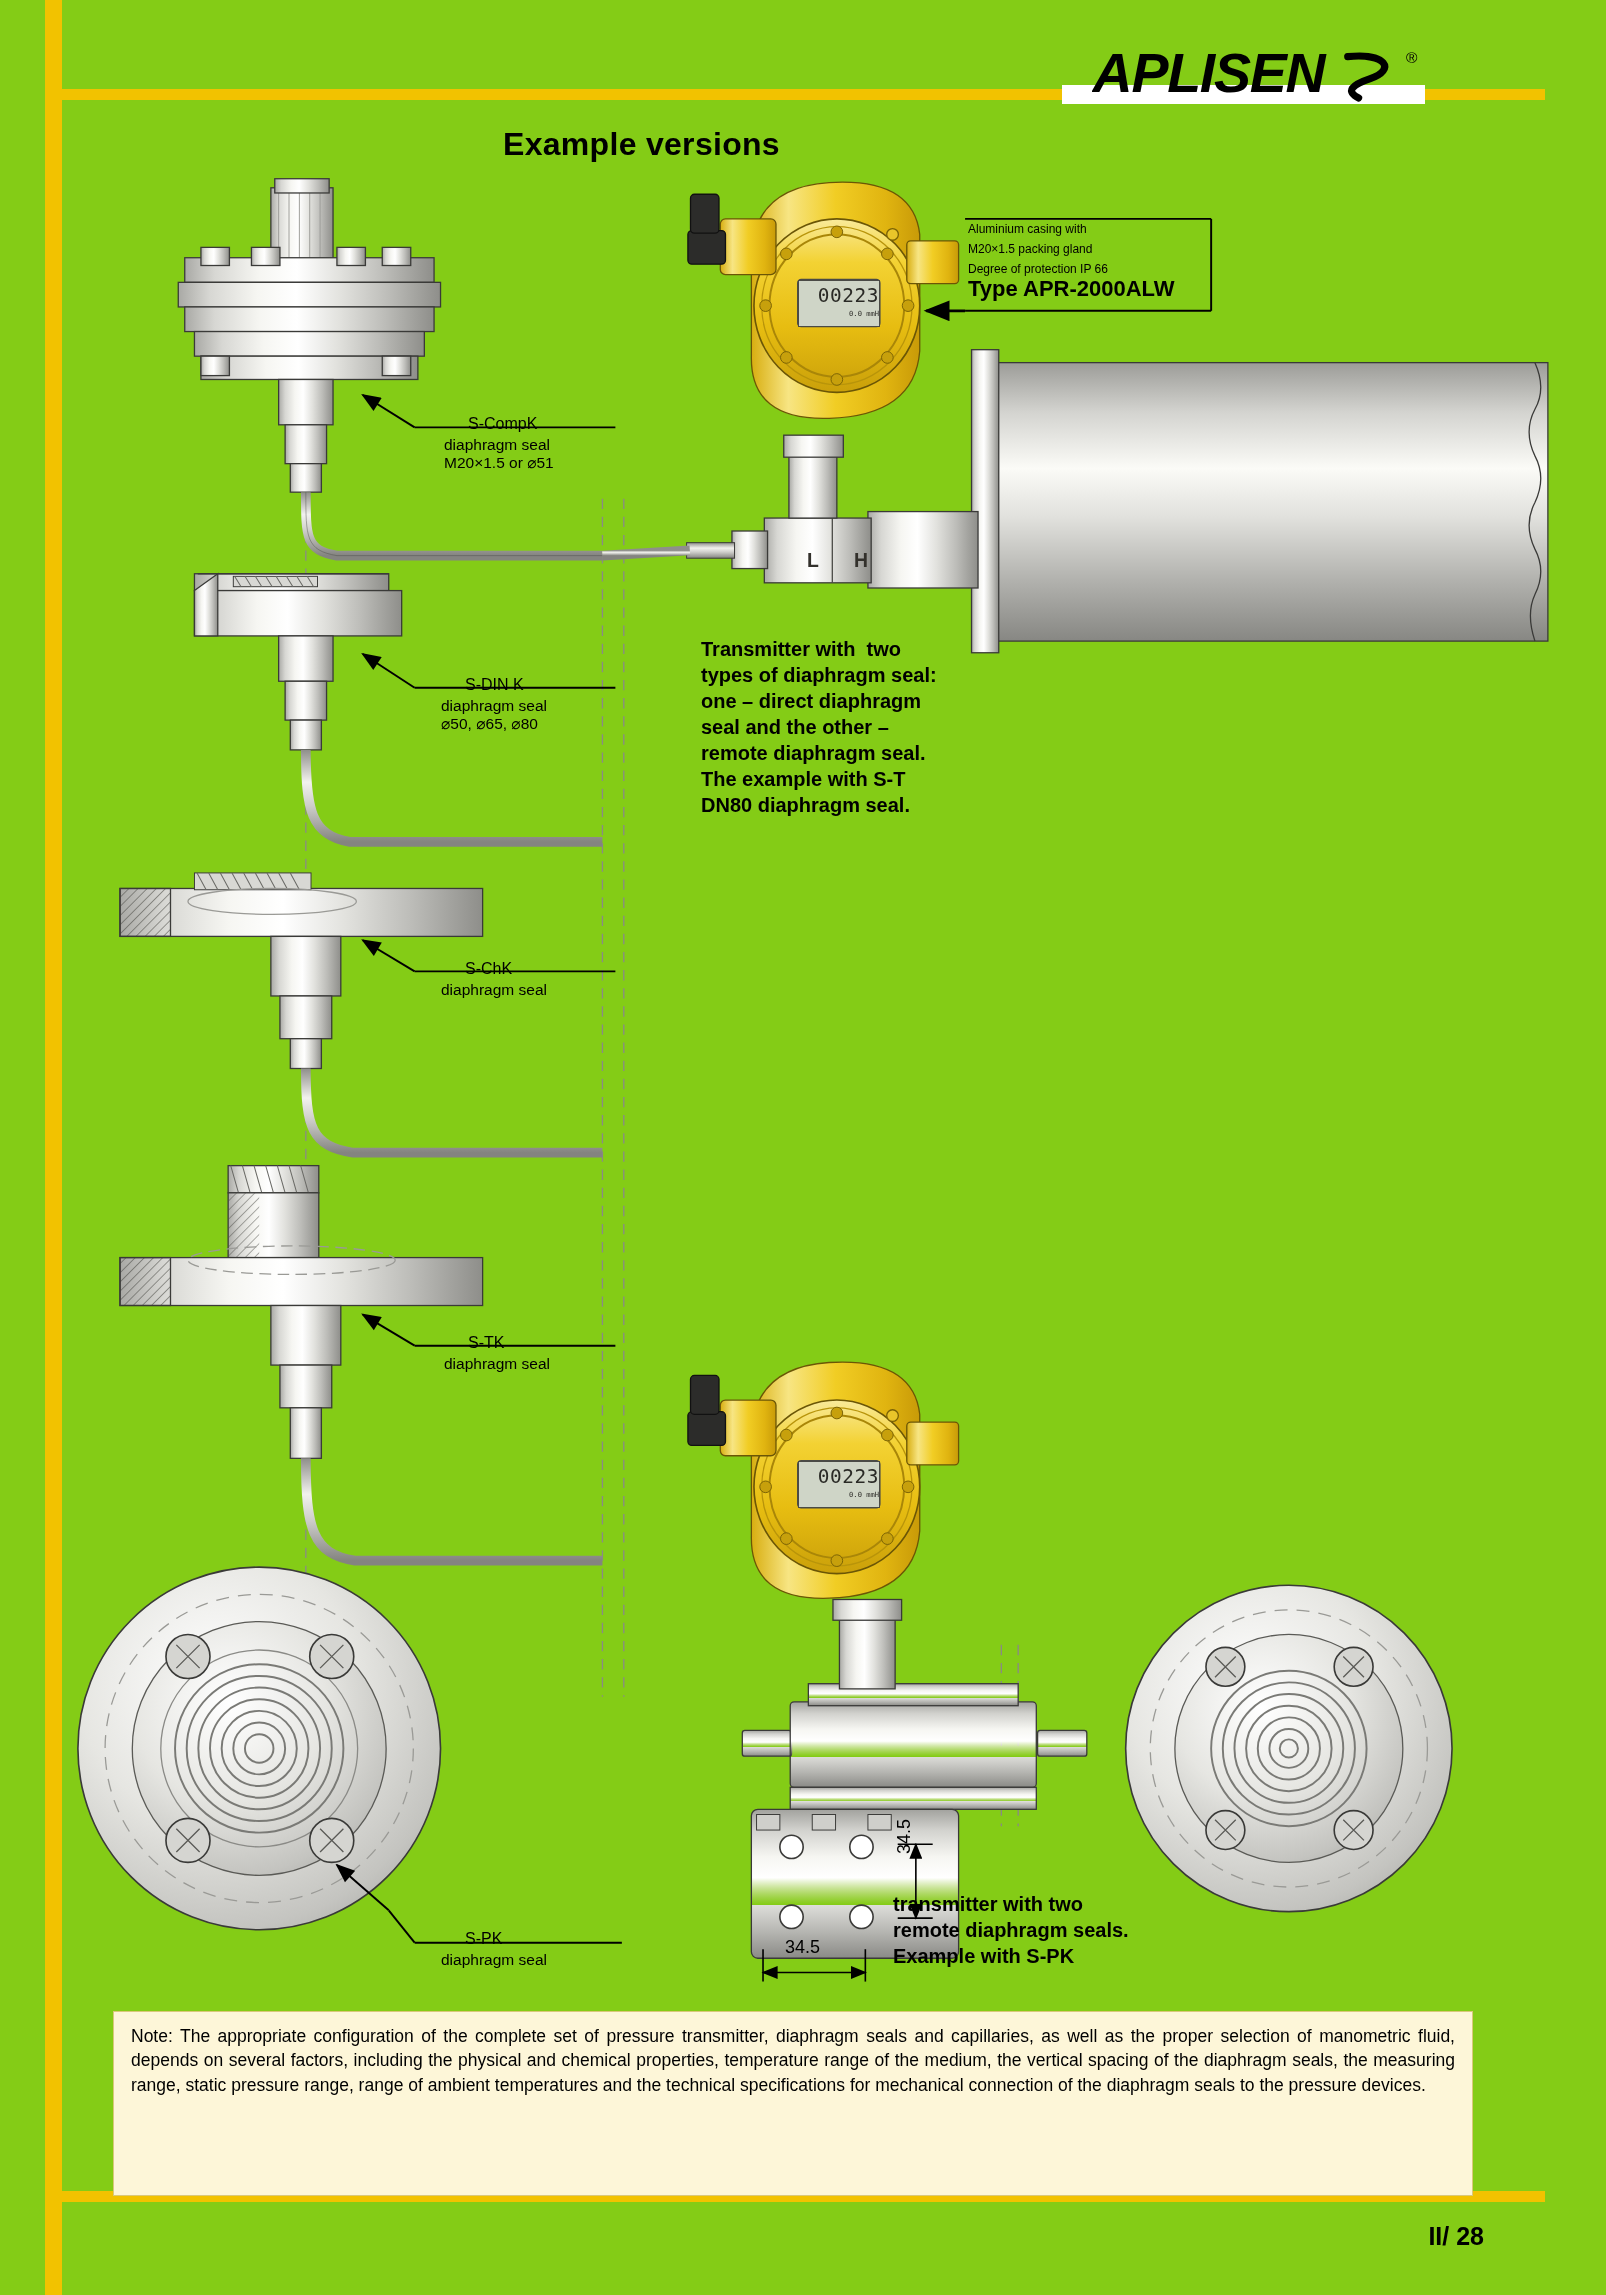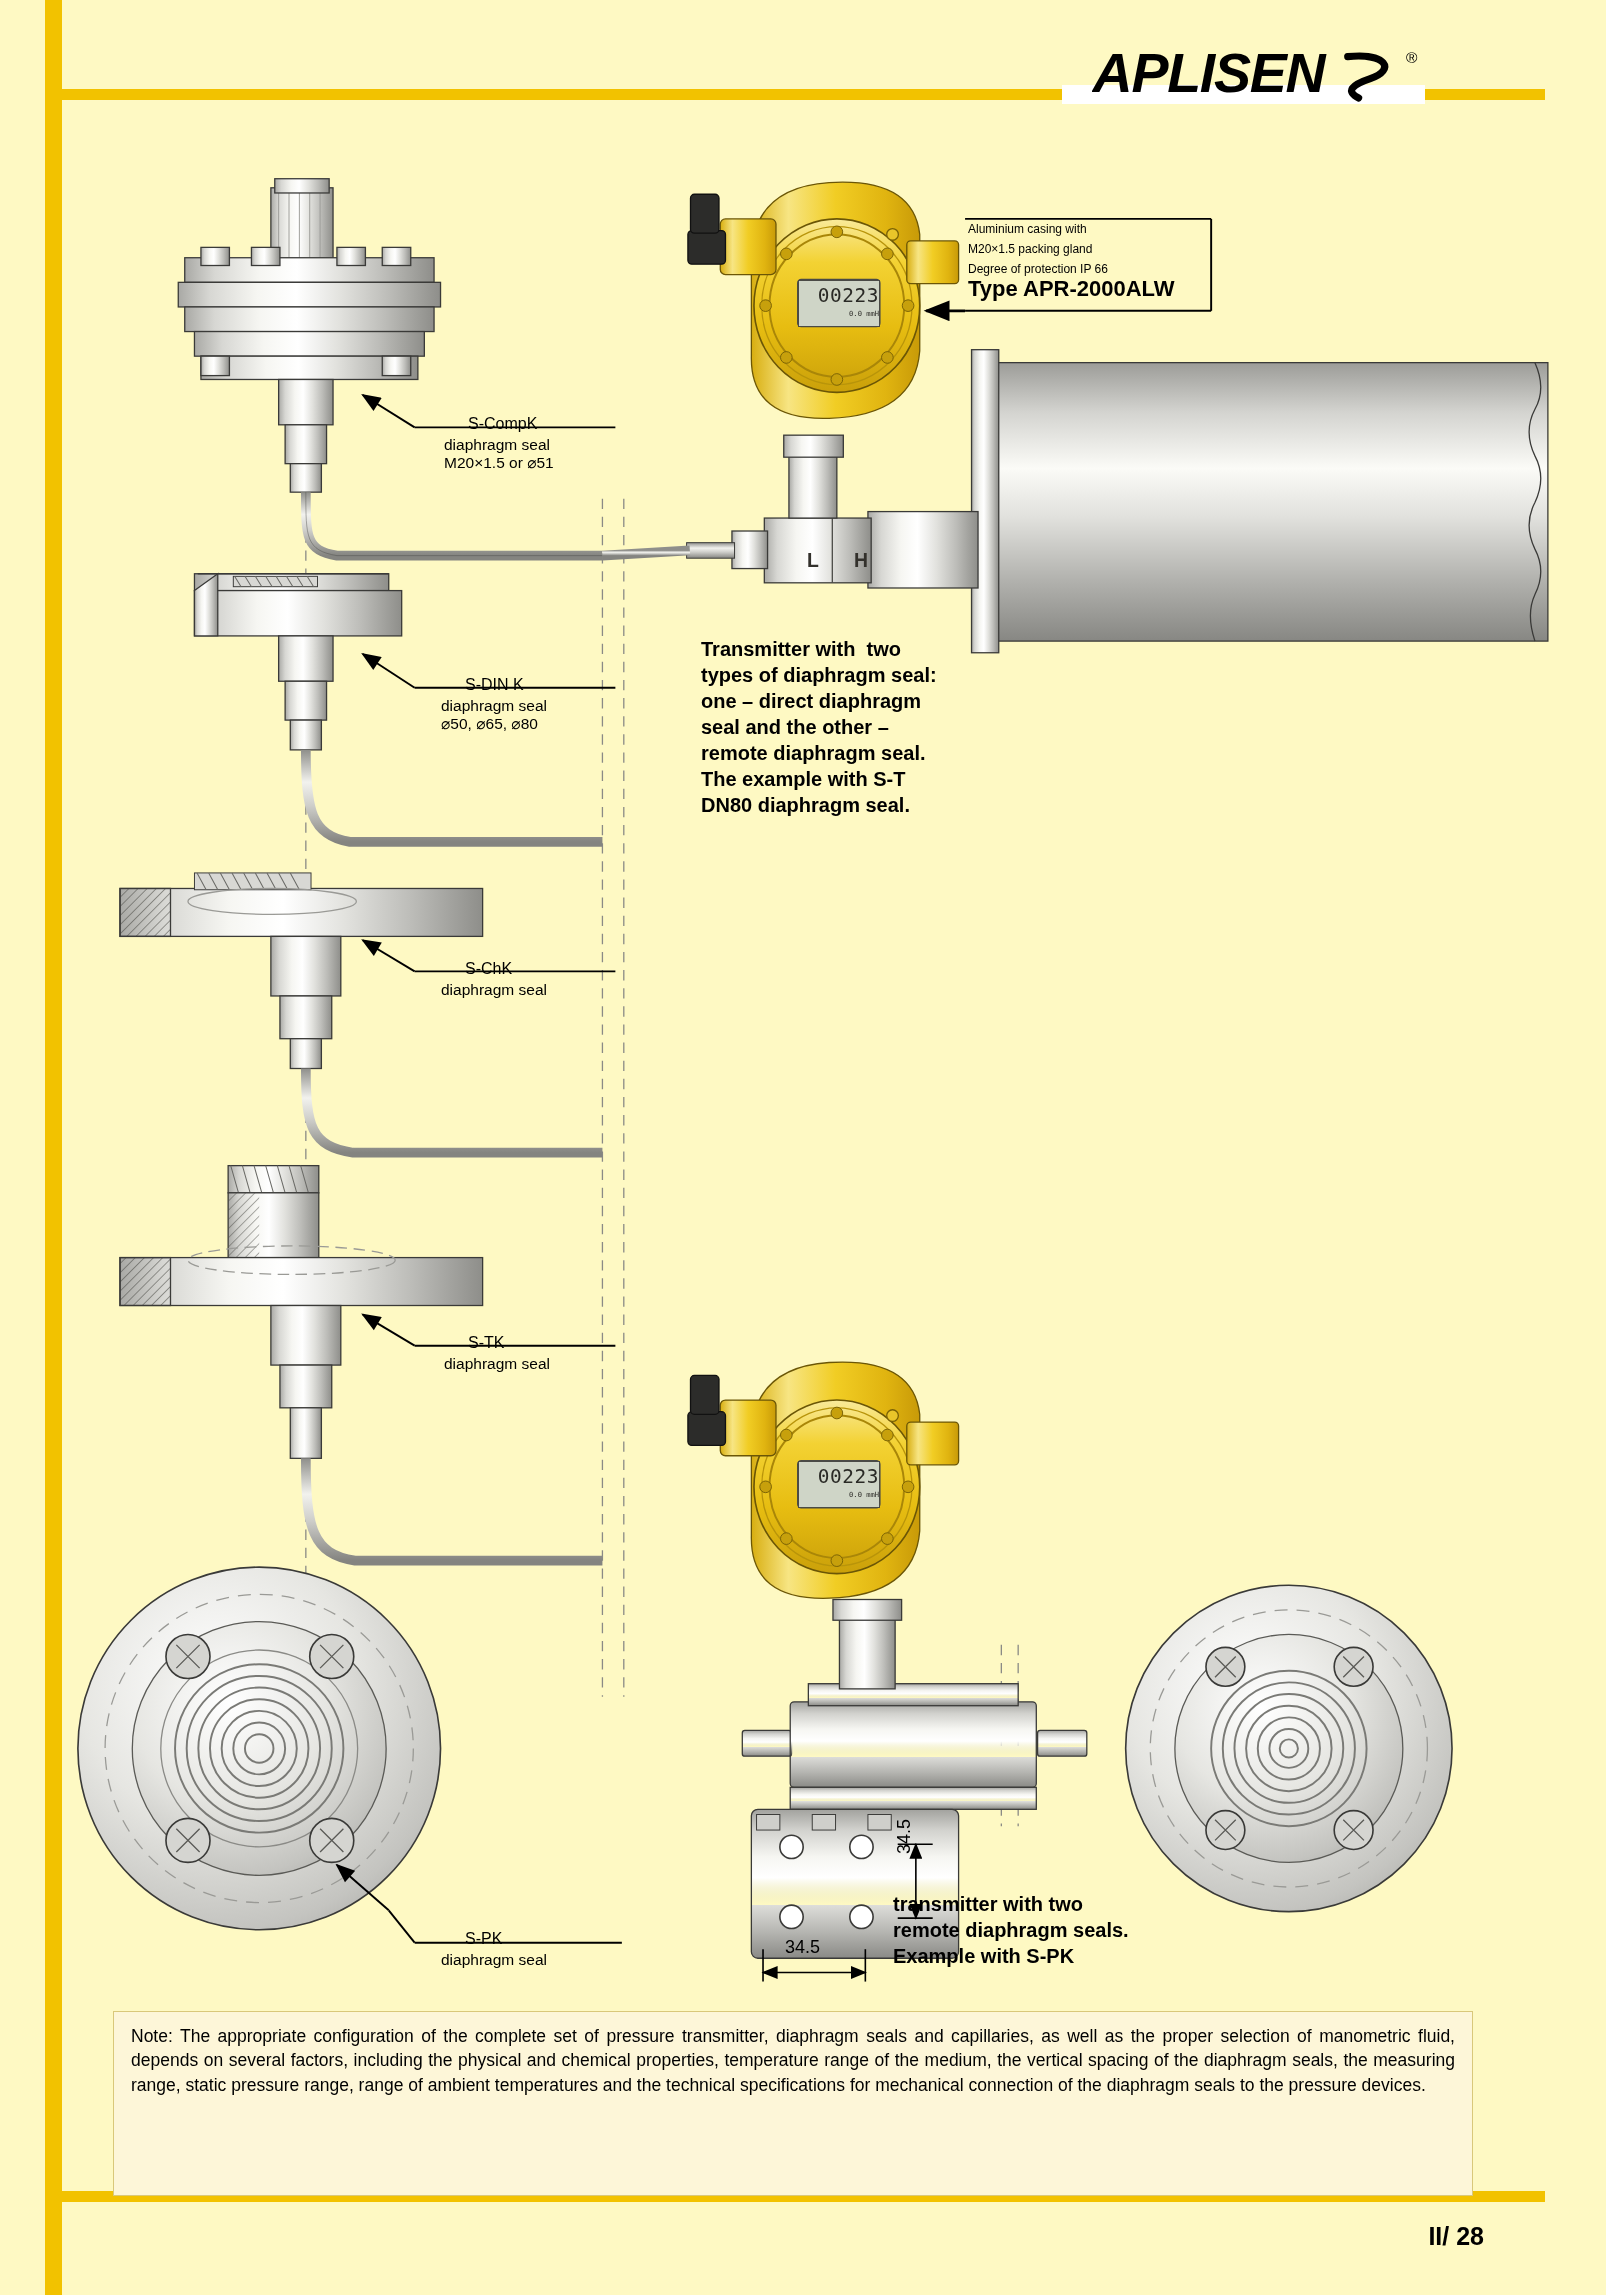--- a/index.html
+++ b/index.html
@@ -15,21 +15,21 @@
     color: #000;
     overflow: hidden;
   }
 
   
   .page {
     position: absolute;
     left: 0; top: 0;
     width: 1607px;
     height: 2295px;
-    background: #fef9c3;
+    background: #84cc16;
   }
 
   .left-bar {
     position: absolute;
     left: 45px;
     top: 0px;
     width: 17px;
     height: 2295px;
     background: #f2c200;
   }
@@ -153,20 +153,23 @@
   <div class="bottom-rule"></div>
 
   <div class="logo">
     <svg width="337" height="62" viewBox="0 0 520 96">
       <text x="0" y="72" font-family="Liberation Sans, sans-serif" font-size="86" font-weight="bold" font-style="italic" letter-spacing="-2">APLISEN</text>
       <path d="M395 18 C 455 12, 470 38, 430 52 C 400 62, 392 72, 412 82" stroke="#000" stroke-width="11" fill="none" stroke-linecap="round"></path>
     </svg>
     <span class="logo-reg">®</span>
   </div>
 
+  <div class="title">
+    <span class="title-inner">Example versions</span>
+  </div>
 
   <svg class="overlay" viewBox="0 0 2481 3544">
     <defs>
       <linearGradient id="gMetalV" x1="0" y1="0" x2="1" y2="0">
         <stop offset="0%" stop-color="#a9a9a5"></stop>
         <stop offset="12%" stop-color="#d7d7d3"></stop>
         <stop offset="30%" stop-color="#f6f6f2"></stop>
         <stop offset="45%" stop-color="#ffffff"></stop>
         <stop offset="62%" stop-color="#e2e2de"></stop>
         <stop offset="80%" stop-color="#bdbdb9"></stop>

